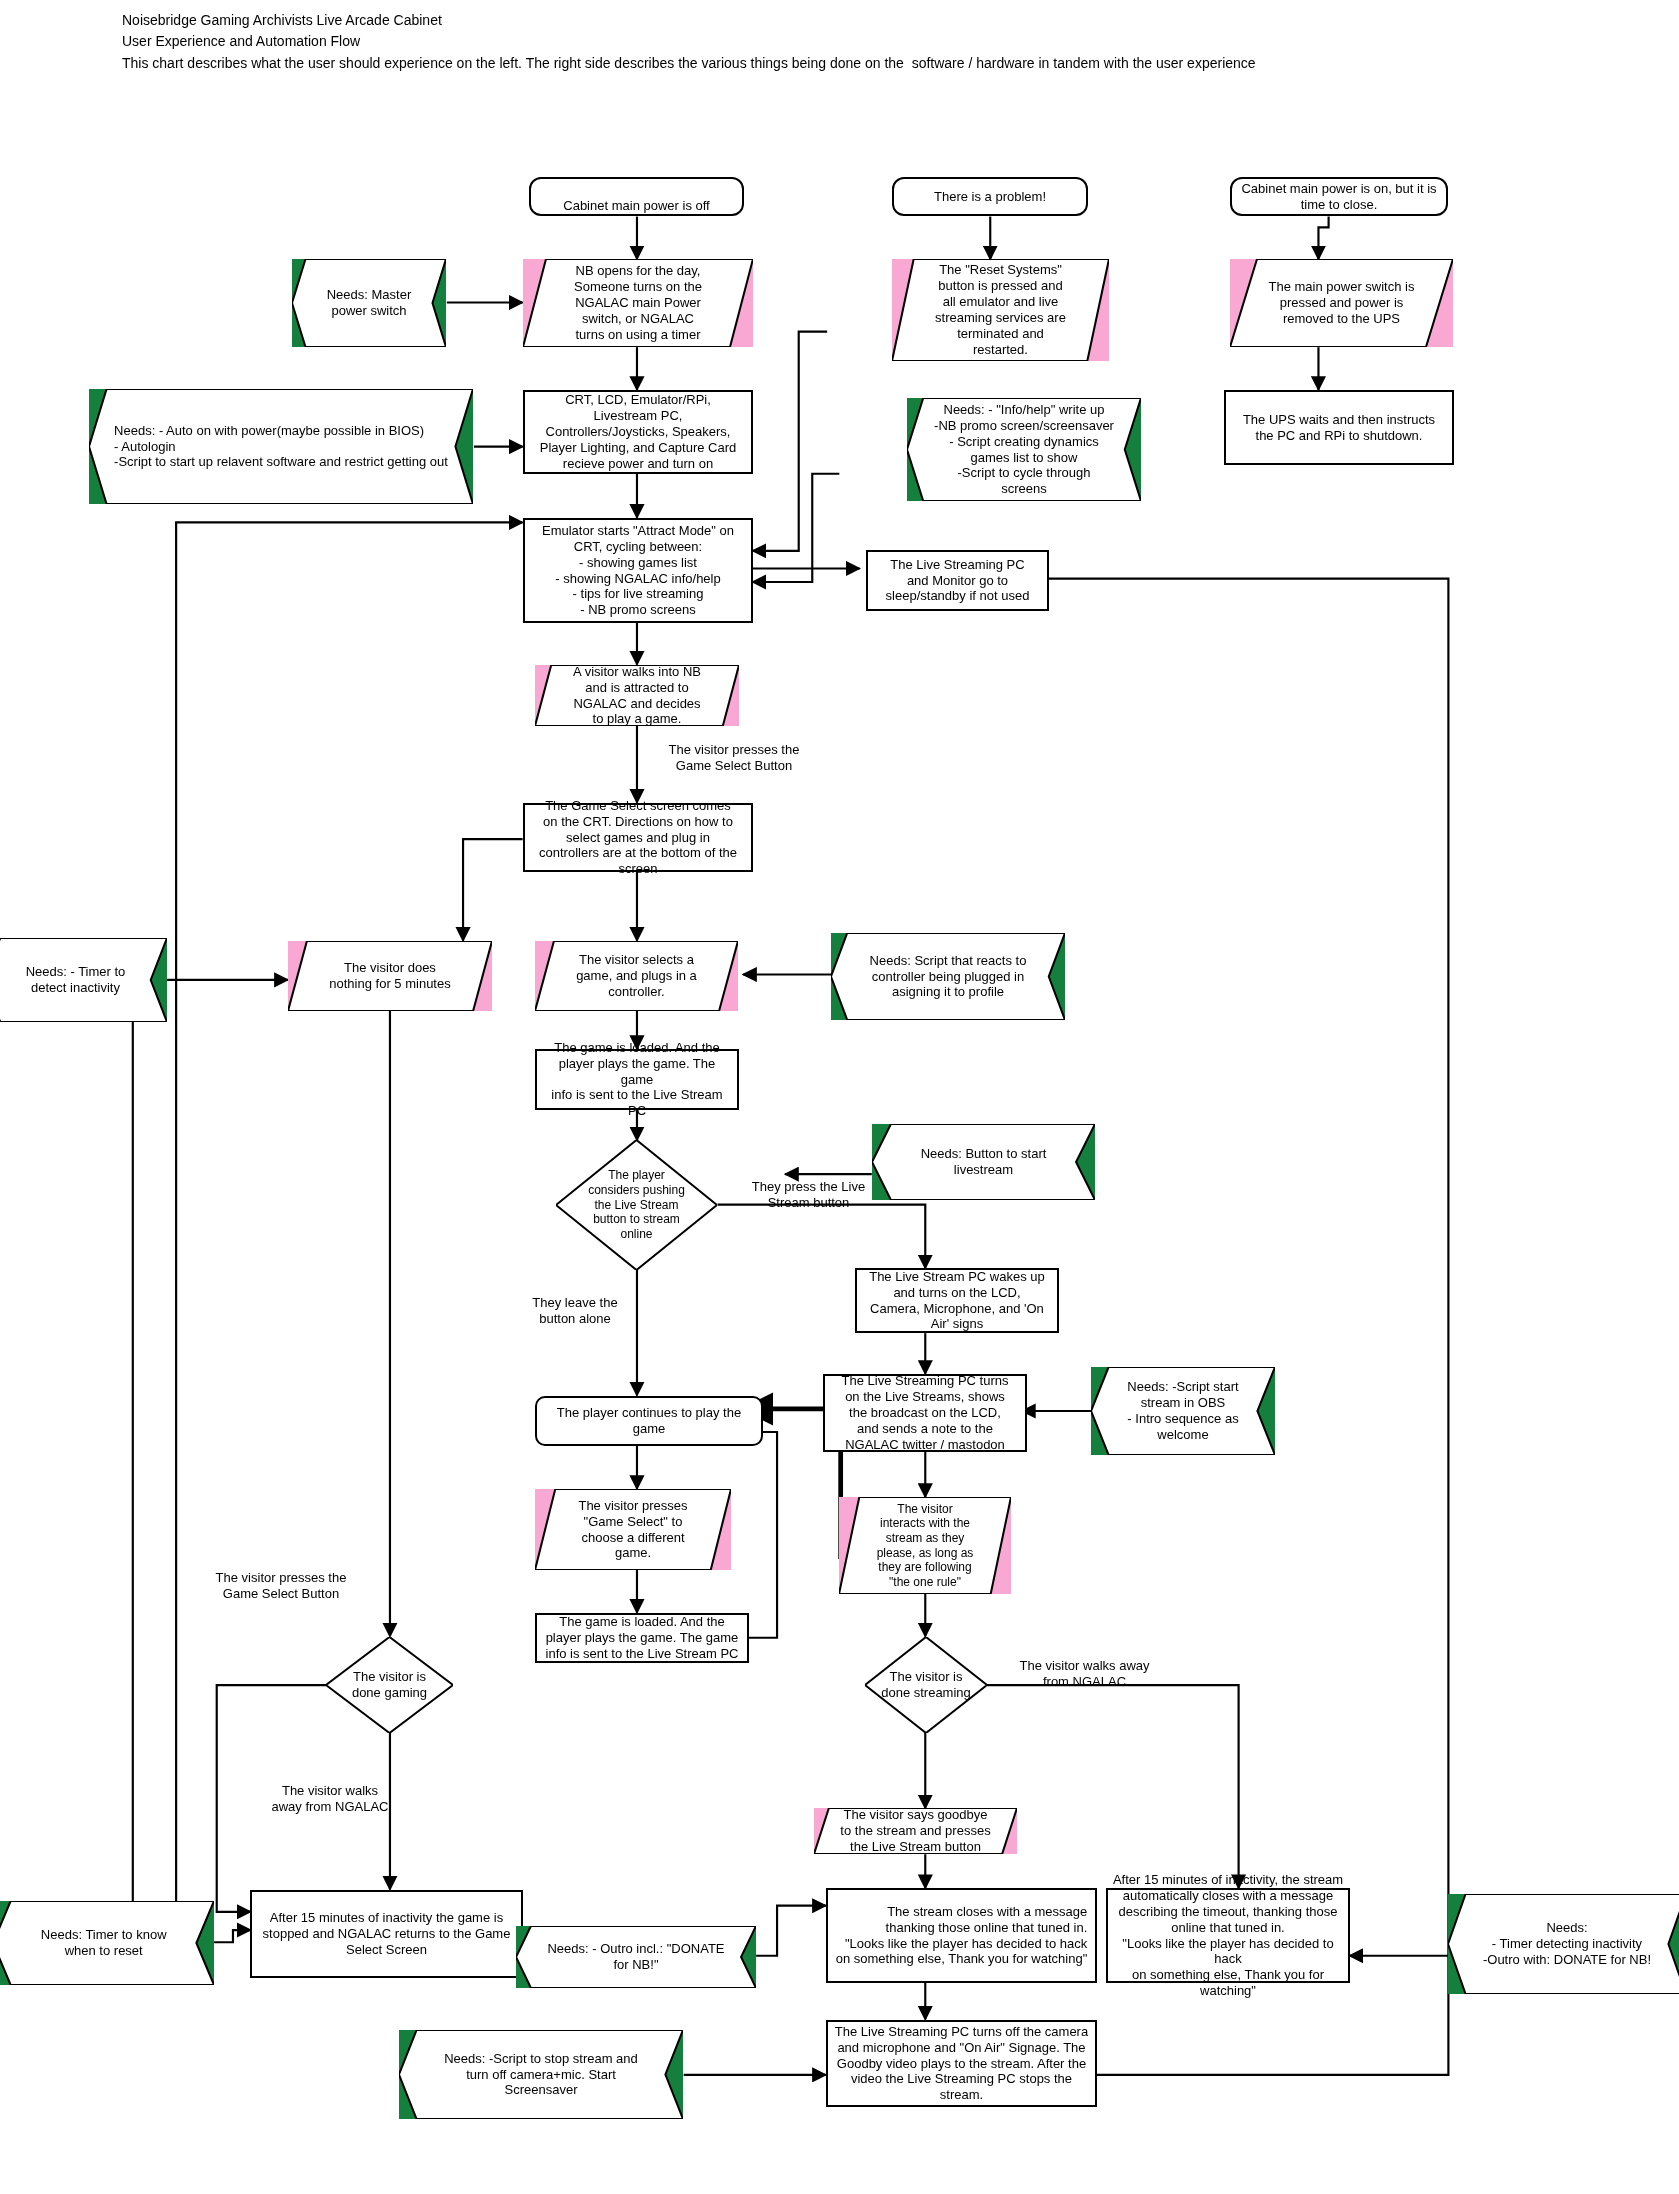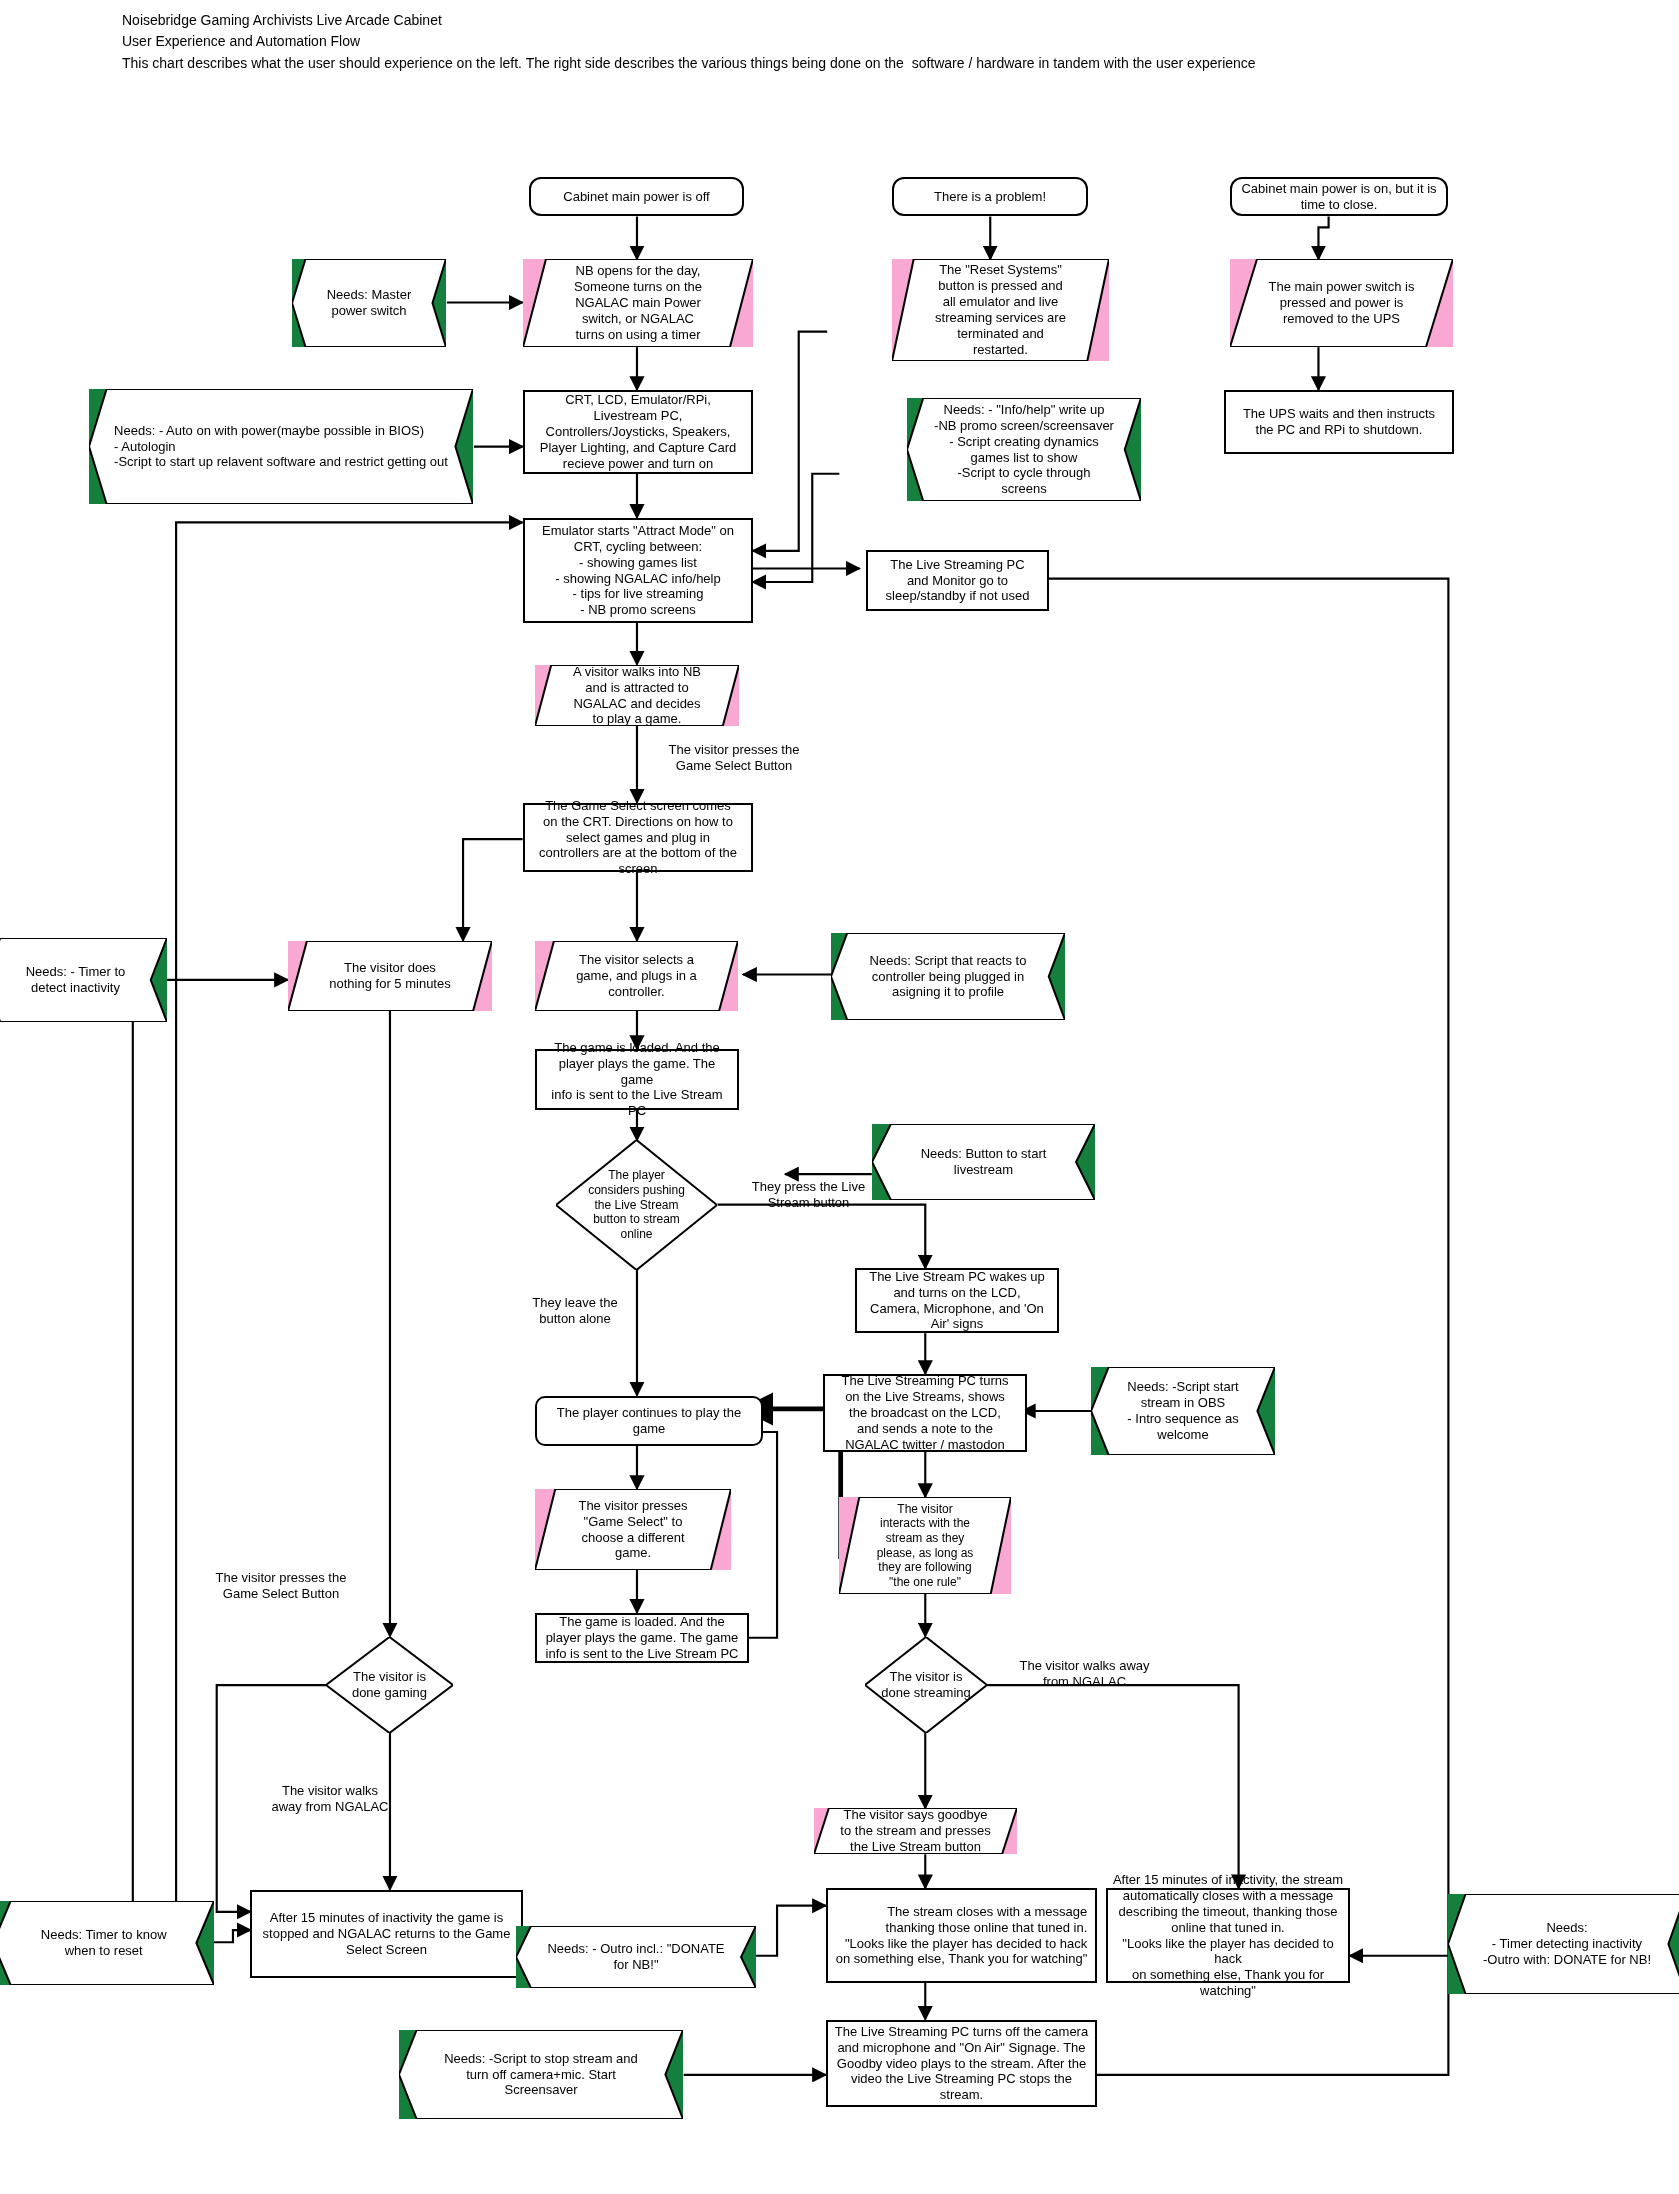--- a/index.html
+++ b/index.html
@@ -134,21 +134,21 @@
       <path d="M 1516 3066 L 2140 3066 L 2140 855 L 1502 855"></path>
 
       <path d="M 576 1494 L 576 2418"></path>
     </g>
 
     <g fill="none" stroke="#000" stroke-width="3.2">
       <path d="M 196 1448 L 196 2826"></path>
     </g>
   </svg>
 
-  <div class="node term" style="left:529px;top:177px;width:215px;height:39px;font-size:13px;">
+  <div class="node term" style="left:529px;top:177px;width:215px;height:39px;font-size:13px;align-items:flex-end;">
     <span class="txt">Cabinet main power is off</span>
   </div>
 
   <div class="node term" style="left:892px;top:177px;width:196px;height:39px;font-size:13px;">
     <span class="txt">There is a problem!</span>
   </div>
 
   <div class="node term" style="left:1230px;top:177px;width:218px;height:39px;font-size:13px;">
     <span class="txt">Cabinet main power is on, but it is time to close.</span>
   </div>
@@ -215,21 +215,21 @@
       <polygon points="24,0 346,0 322,76 346,152 24,152 0,76" fill="#fff" stroke="#000" stroke-width="3"></polygon>
     </svg>
     <span class="txt">Needs: - "Info/help" write up
 -NB promo screen/screensaver
 - Script creating dynamics
 games list to show
 -Script to cycle through
 screens</span>
   </div>
 
-  <div class="node rect" style="left:1224px;top:390px;width:230px;height:64px;font-size:13px;">
+  <div class="node rect" style="left:1224px;top:390px;width:230px;height:75px;font-size:13px;">
     <span class="txt">The UPS waits and then instructs
 the PC and RPi to shutdown.</span>
   </div>
 
   <div class="node rect" style="left:523px;top:518px;width:230px;height:105px;font-size:13px;">
     <span class="txt">Emulator starts "Attract Mode" on
 CRT, cycling between:
 - showing games list
 - showing NGALAC info/help
 - tips for live streaming

